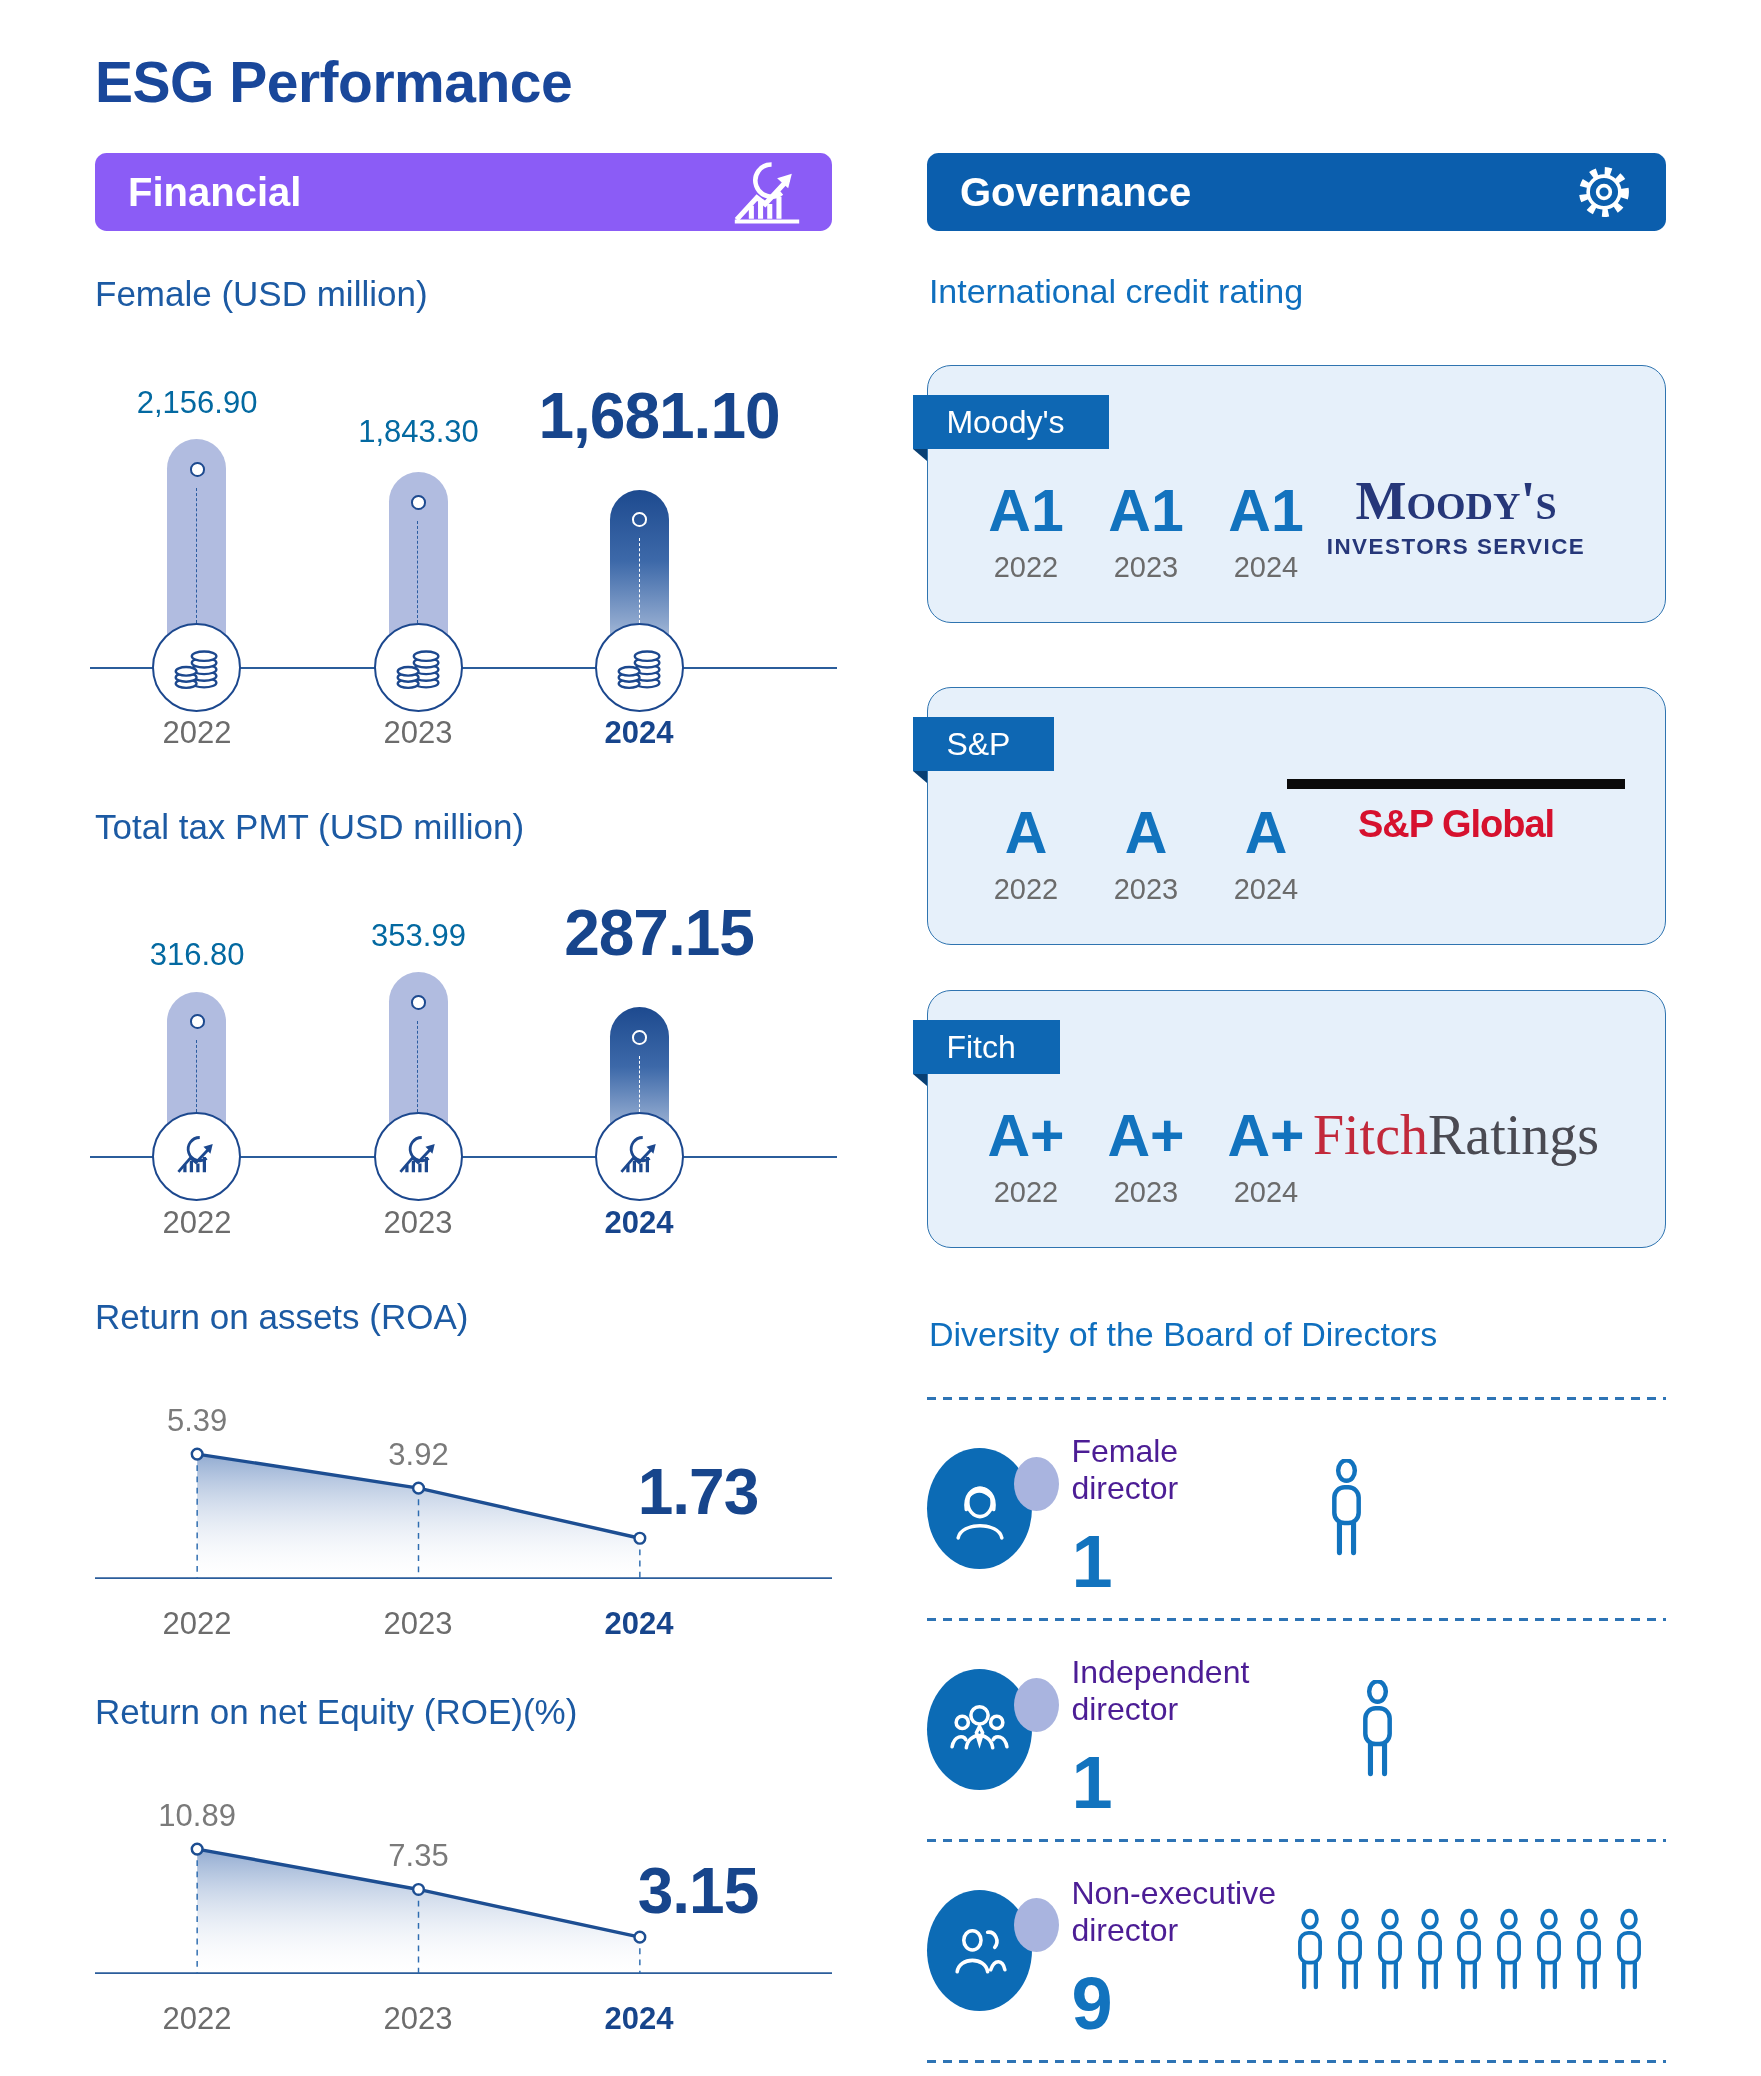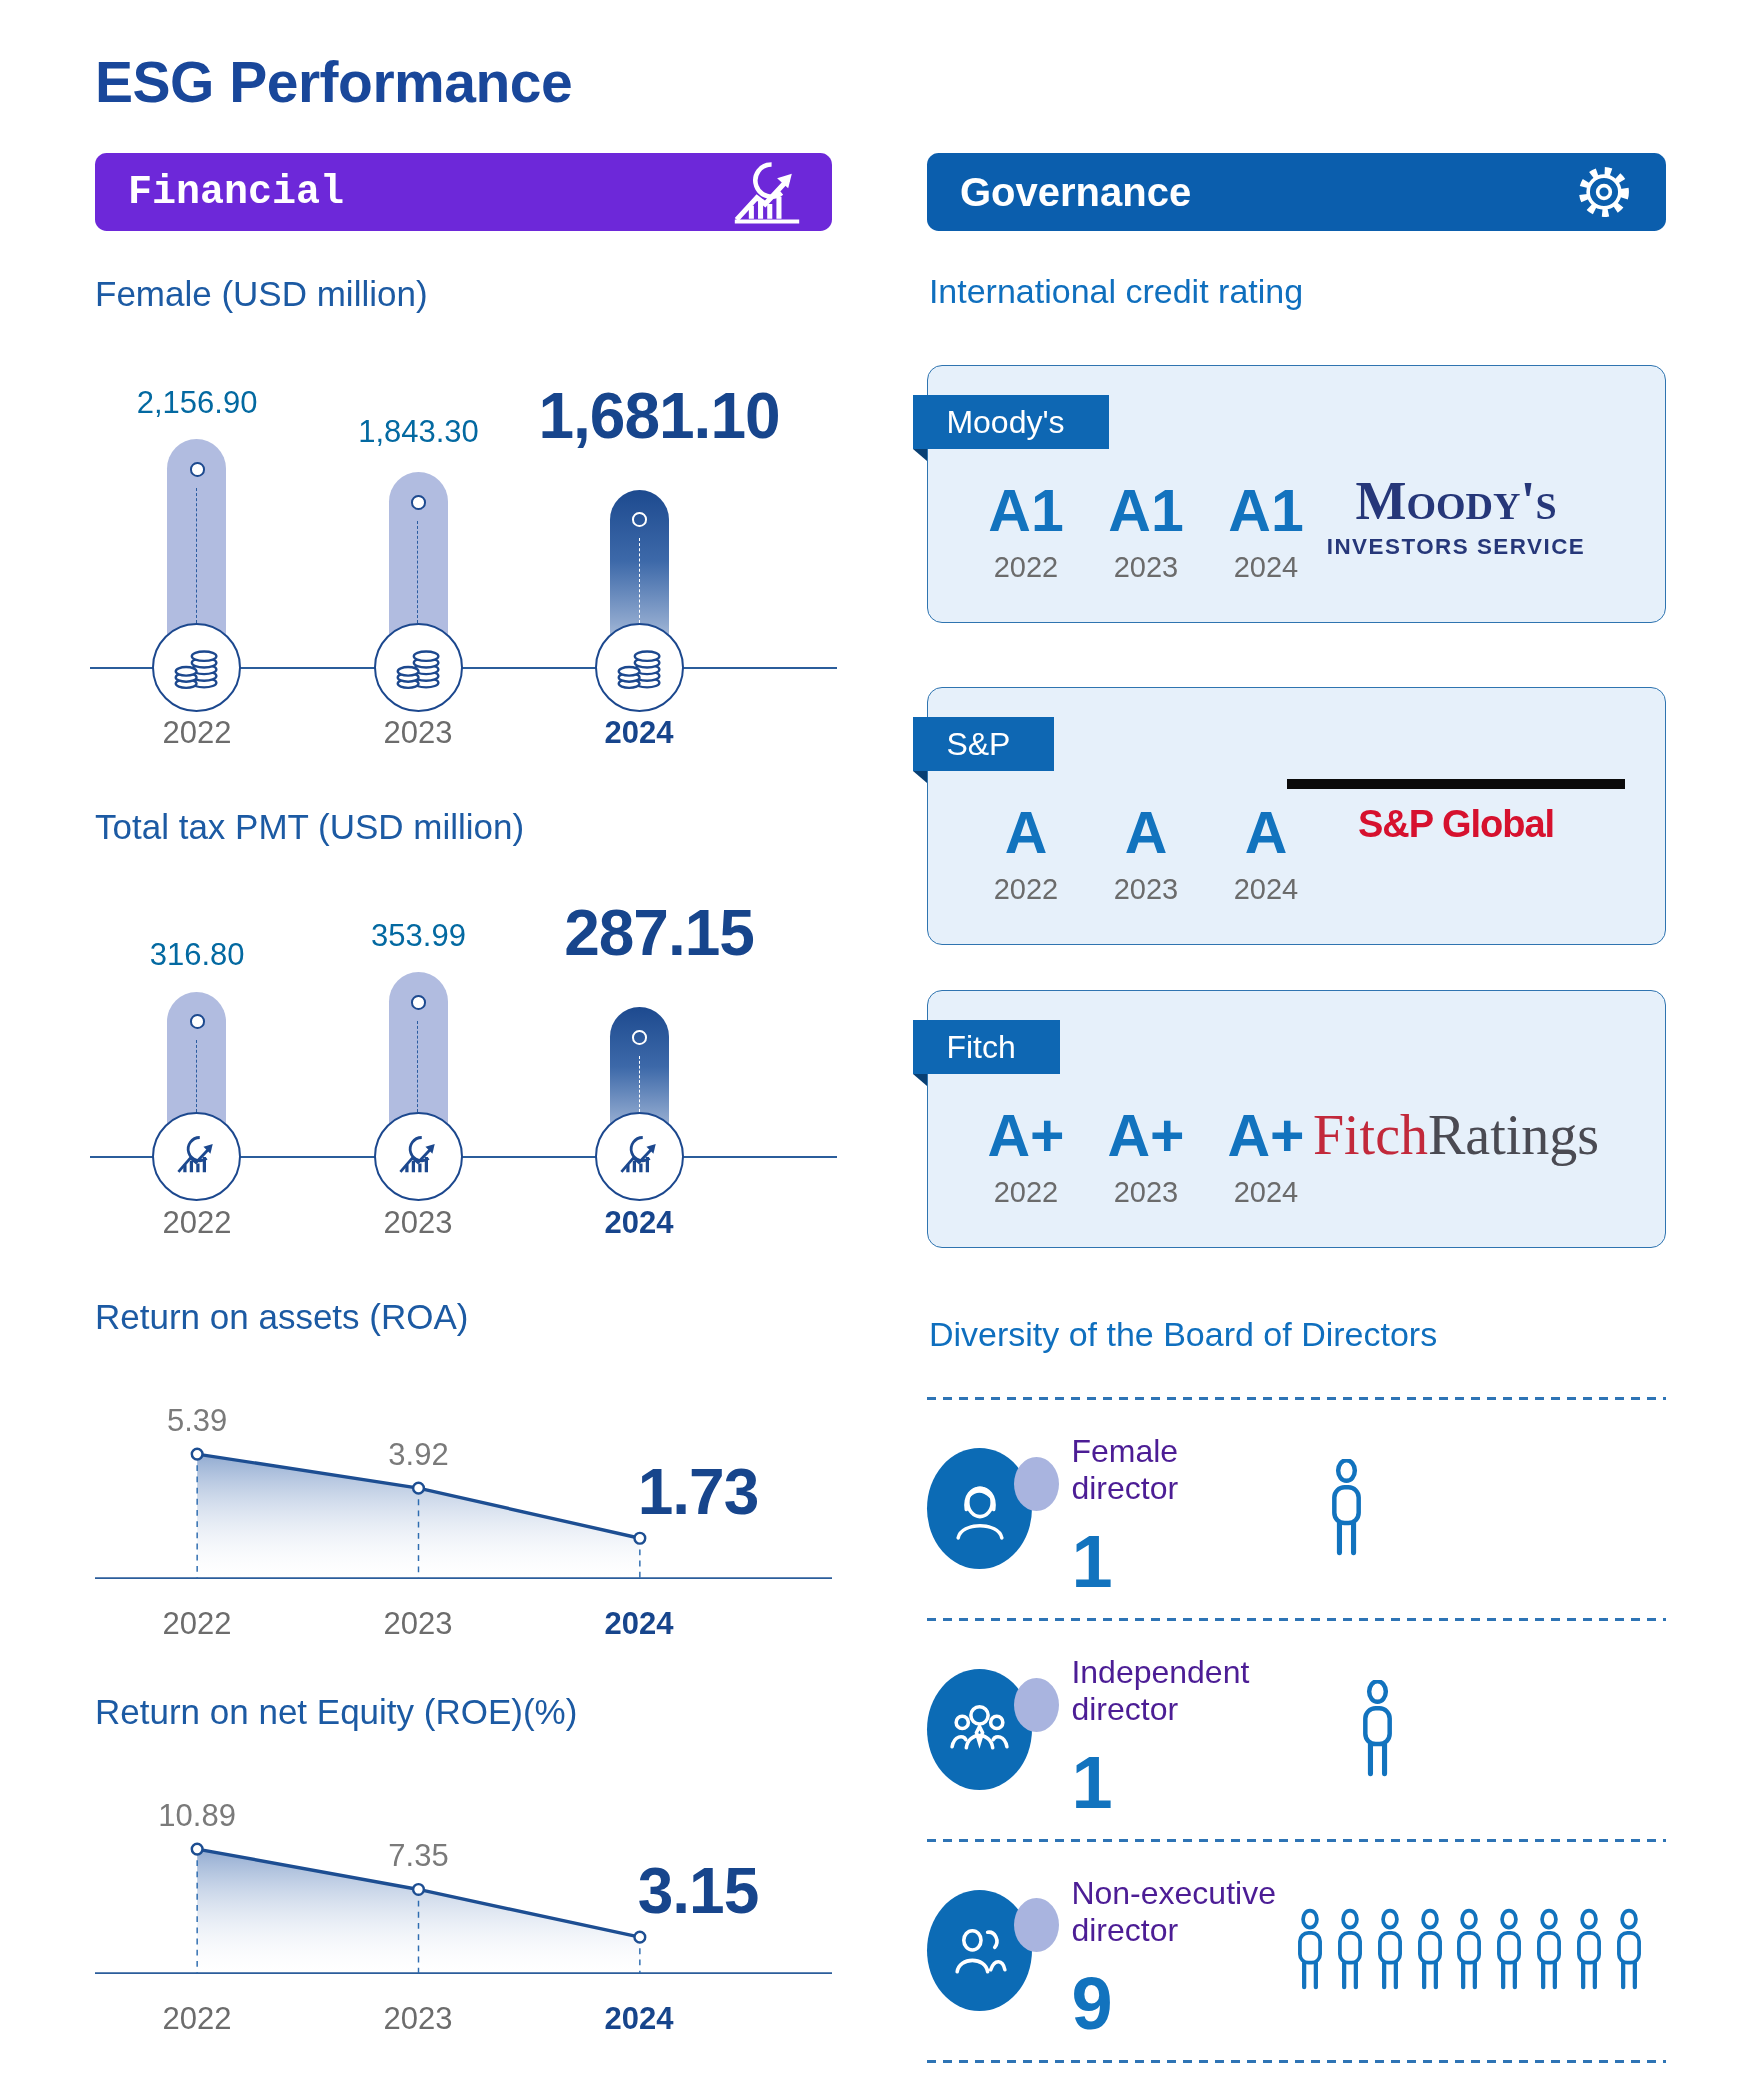--- a/index.html
+++ b/index.html
@@ -5,21 +5,21 @@
   html,body{margin:0;padding:0;background:#fff;}
   body{width:1762px;height:2077px;font-family:"Liberation Sans",sans-serif;overflow:hidden;}
   .page{box-sizing:border-box;width:1578px;height:2077px;padding:27px 95px 0 95px;}
   h1{margin:22px 0 0 0;font-size:57px;font-weight:700;color:#19479A;letter-spacing:-0.5px;}
   .columns{display:flex;gap:95px;margin-top:38px;align-items:flex-start;}
   .col-left{width:737px;flex:0 0 737px;}
   .col-right{width:739px;flex:0 0 739px;}
 
   
   .section-bar{height:78px;border-radius:11.7px;display:flex;align-items:center;padding:0 28px 0 33px;color:#fff;font-size:40px;font-weight:600;}
-  .section-bar.financial{background:#6d28d9;font-family:Liberation Mono, monospace;}
+  .section-bar.financial{background:#8b5cf6;}
   .section-bar.governance{background:#0B5EAD;}
   .bar-icon{margin-left:auto;display:flex;}
 
   
   .chart-block{margin-top:35px;}
   .chart-block.first{margin-top:43px;}
   .chart-block h3{margin:0 0 28px 0;font-size:35px;font-weight:400;color:#1C5AA3;}
   .lolli-chart{position:relative;width:737px;}
   .chart-baseline{position:absolute;left:-4.9px;right:-4.9px;height:1.9px;background:#2B5D9B;}
   .lp-bar{position:absolute;border-radius:31px 31px 0 0;background:#B1BCE0;}
@@ -35,21 +35,21 @@
   .lp-year.y24{color:#17458C;font-weight:700;}
   .area-chart{position:relative;width:737px;height:292px;}
   .area-chart svg{position:absolute;left:0;top:0;}
   .ar-val{position:absolute;font-size:31px;color:#7A7A7A;text-align:center;}
   .ar-val-big{position:absolute;font-size:64px;font-weight:700;color:#17458C;text-align:center;letter-spacing:-1px;}
   .ar-year{position:absolute;font-size:31px;color:#6C6C6C;text-align:center;}
   .ar-year.y24{color:#17458C;font-weight:700;}
 
   
   .subtitle{margin:41px 0 0 1.9px;font-size:34px;font-weight:400;color:#0F6FBE;}
-  .card{position:relative;box-sizing:border-box;background:#E6F0FA;border:1.5px solid #2F74B0;border-radius:15px;height:258px;width:100%;}
+  .card{position:relative;box-sizing:border-box;background:#E6F0FA;border:1.5px solid #2F74B0;border-radius:24px;height:258px;width:100%;}
   .card.moodys{margin-top:54px;}
   .card.sp{margin-top:64px;}
   .card.fitch{margin-top:45px;}
   .tag{position:absolute;top:29px;left:-14.6px;height:54px;line-height:54px;background:#0E67B3;color:#fff;font-size:32px;padding:0 44px 0 33px;z-index:2;}
   .tag::after{content:'';position:absolute;left:0;top:100%;width:0;height:0;border-top:12.6px solid #083F73;border-left:14.6px solid transparent;}
   .ratings{position:absolute;left:38px;top:116px;display:flex;}
   .rating-col{width:120px;text-align:center;}
   .rating-value{font-size:59px;font-weight:700;color:#1273BE;line-height:1;}
   .rating-year{font-size:29px;color:#6B6B6B;margin-top:9.7px;}
   .logo{position:absolute;right:33px;width:352px;text-align:center;}

